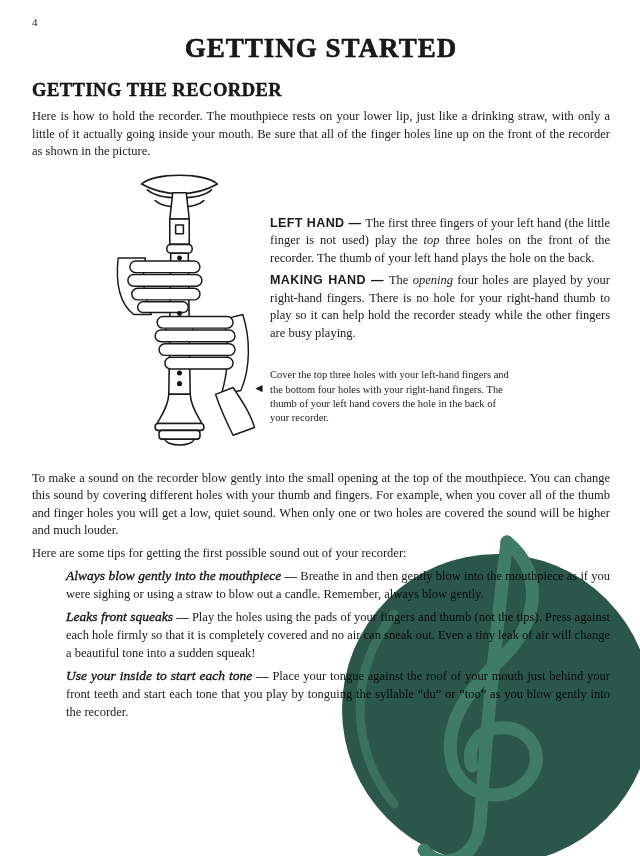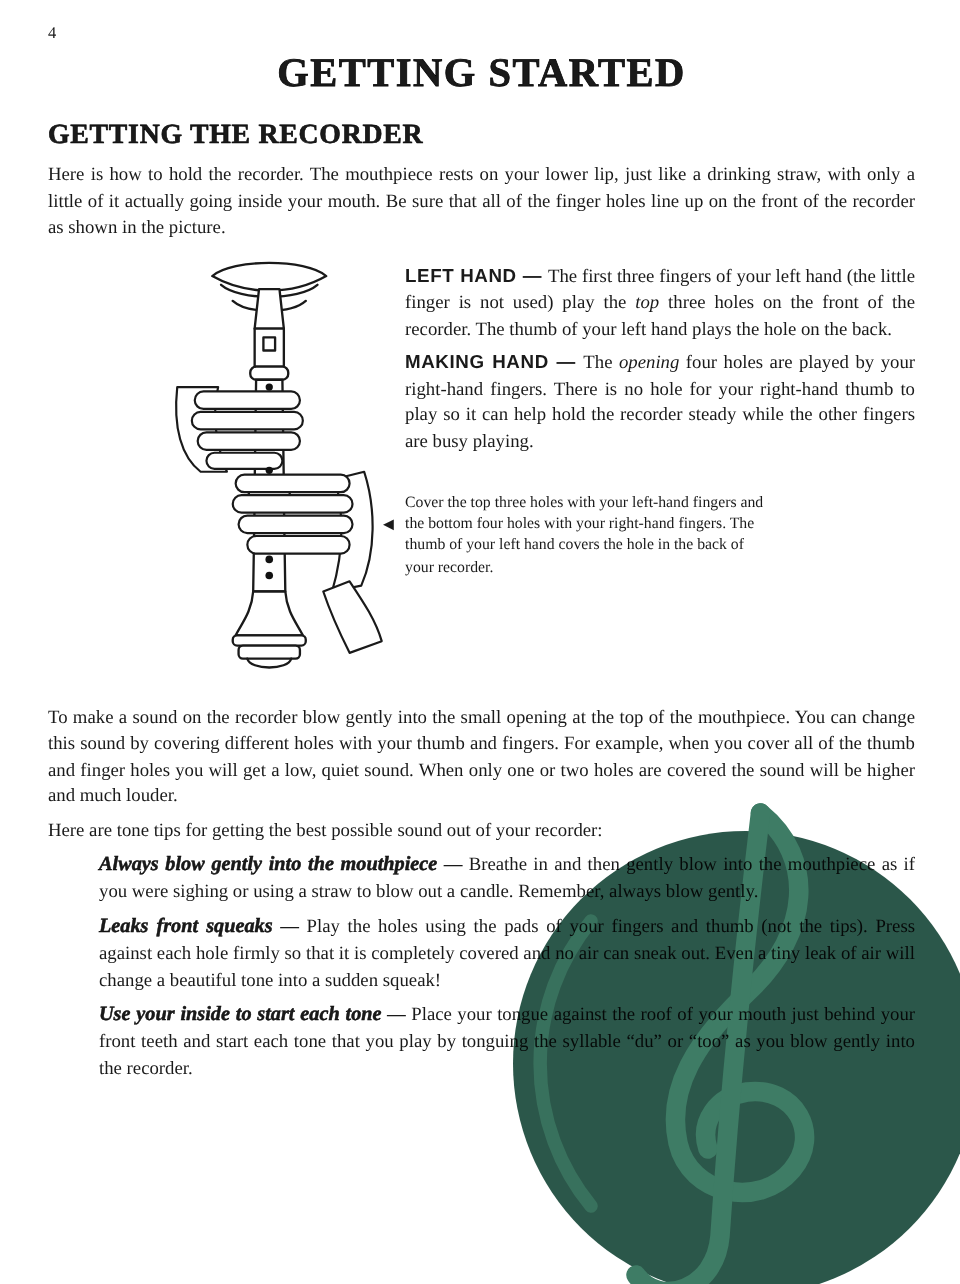--- a/index.html
+++ b/index.html
@@ -5,34 +5,34 @@
   html,body{margin:0;padding:0;background:#ffffff;}
   body{width:640px;height:856px;position:relative;overflow:hidden;
        font-family:"Liberation Serif",serif;color:#1a1a1a;}
   .page{position:absolute;inset:0;padding:14px 30px 0 32px;box-sizing:border-box;}
   .pagenum{position:absolute;top:16px;left:32px;font-size:11px;}
   .title{text-align:center;font-size:27px;font-weight:bold;letter-spacing:1px;
          margin:19px 0 14px;-webkit-text-stroke:.5px #000;}
   h2{font-size:18.5px;font-weight:bold;letter-spacing:.5px;margin:16px 0 7px;
      -webkit-text-stroke:.4px #000;}
   p.body{font-size:12.5px;line-height:1.4;margin:5px 0;text-align:justify;}
-  .figure-row{display:flex;margin-top:6px;}
+  .figure-row{display:flex;margin-top:6px;align-items:center;}
   .figure{flex:0 0 238px;height:298px;position:relative;}
   .figure svg{position:absolute;left:55px;top:0;}
   .hands-col{flex:1;padding-top:4px;}
   .hand-label{font-family:"Liberation Sans",sans-serif;font-weight:bold;
               font-size:12.5px;letter-spacing:.4px;}
   .hand-p{margin-bottom:14px;}
   .caption{position:relative;font-size:10.5px;line-height:1.35;width:245px;
            margin-top:26px;text-align:left;}
   .caption-arrow{position:absolute;left:-17px;top:12px;font-size:12px;}
   .tips-lead{margin:14px 0 8px 34px;}
   .tips{margin-left:34px;margin-right:0;}
   .tip{margin:13px 0;}
-  .tip-label{font-weight:bold;font-style:italic;font-size:13.5px;
+  .tip-label{font-weight:normal;font-style:italic;font-size:13.5px;
              -webkit-text-stroke:.3px #000;}
   .tip-dash{font-weight:bold;}
   .watermark{position:absolute;right:-72px;bottom:-68px;width:430px;height:430px;
              mix-blend-mode:multiply;opacity:.93;pointer-events:none;z-index:5;}
 </style>
 </head>
 <body>
 
 <div class="page">
   <div class="pagenum">4</div>
@@ -93,21 +93,21 @@
         <div class="caption">
           <span class="caption-arrow">◄</span>
           <span>Cover the top three holes with your left-hand fingers and the bottom four holes with your right-hand fingers. The thumb of your left hand covers the hole in the back of your recorder.</span>
         </div>
       </div>
     </div>
   </section>
 
   <section>
     <p class="body">To make a sound on the recorder blow gently into the small opening at the top of the mouthpiece. You can change this sound by covering different holes with your thumb and fingers. For example, when you cover all of the thumb and finger holes you will get a low, quiet sound. When only one or two holes are covered the sound will be higher and much louder.</p>
-    <p class="body tips-lead">Here are tone tips for getting the best possible sound out of your recorder:</p>
+    <p class="body tips-lead">Here are some tips for getting the first possible sound out of your recorder:</p>
 
     <div class="tips">
       <p class="body tip"><span class="tip-label">Always blow gently into the mouthpiece</span><span class="tip-dash"> — </span><span>Breathe in and then gently blow into the mouthpiece as if you were sighing or using a straw to blow out a candle. Remember, always blow gently.</span></p>
 
       <p class="body tip"><span class="tip-label">Leaks front squeaks</span><span class="tip-dash"> — </span><span>Play the holes using the pads of your fingers and thumb (not the tips). Press against each hole firmly so that it is completely covered and no air can sneak out. Even a tiny leak of air will change a beautiful tone into a sudden squeak!</span></p>
 
       <p class="body tip"><span class="tip-label">Use your inside to start each tone</span><span class="tip-dash"> — </span><span>Place your tongue against the roof of your mouth just behind your front teeth and start each tone that you play by tonguing the syllable “du” or “too” as you blow gently into the recorder.</span></p>
     </div>
   </section>
 </div>

